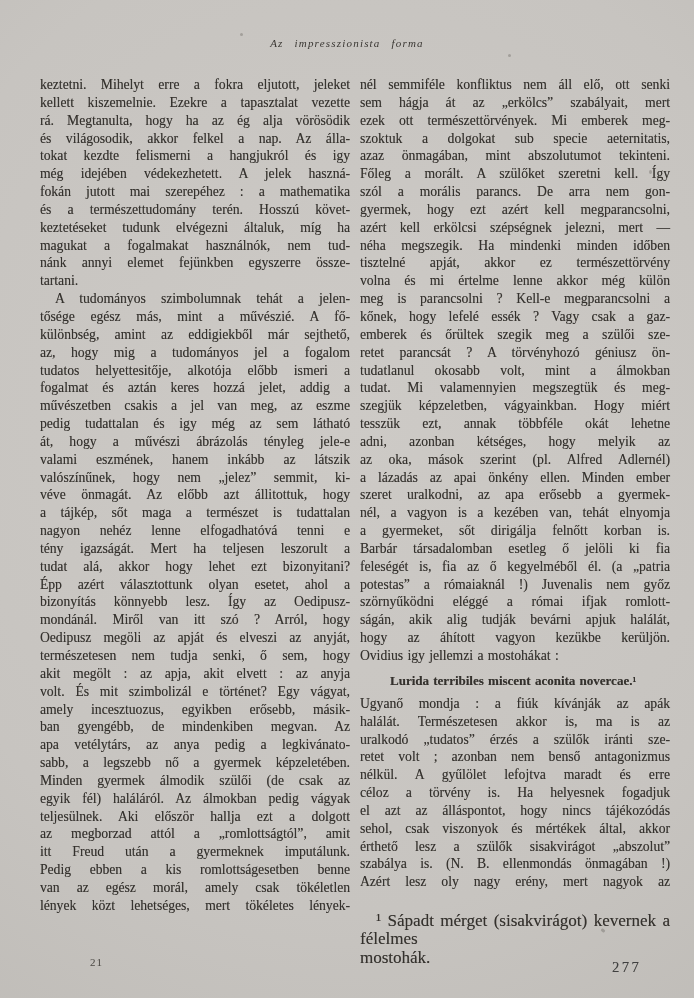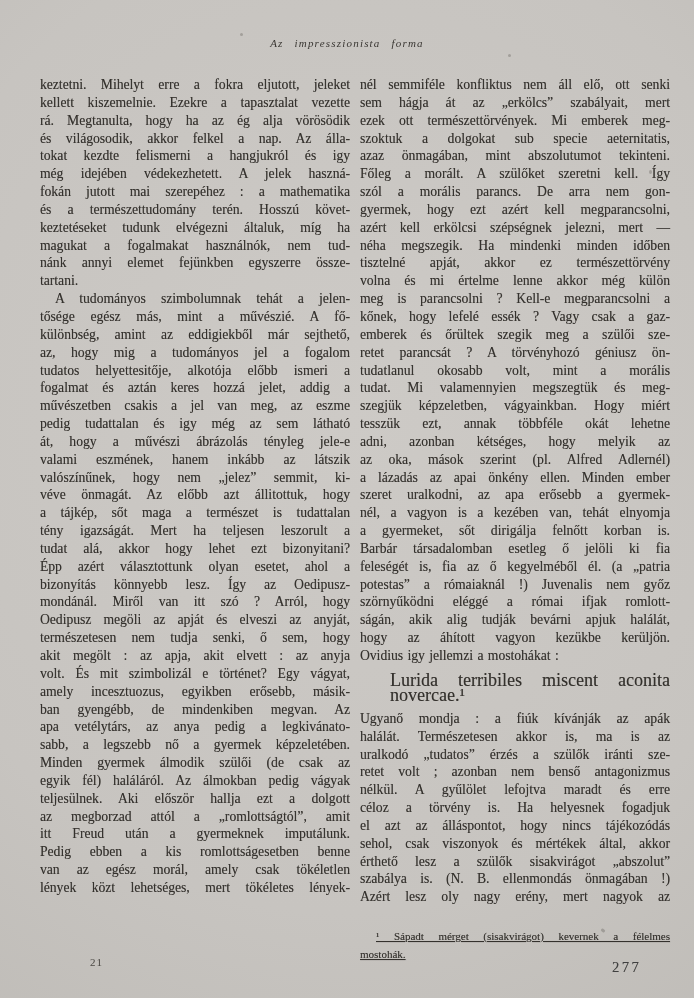--- a/index.html
+++ b/index.html
@@ -23,29 +23,29 @@
   .line{
     font-size:13.6px;line-height:17.85px;
     text-align:justify;text-align-last:justify;
     word-spacing:1px;
     text-shadow:0.2px 0.2px 0.4px rgba(52,49,45,0.45);
     white-space:normal;
   }
   .line.end{text-align-last:left;}
   .line.indent{text-indent:15px;}
   .line.small{
-    font-size:18px;line-height:15px;
+    font-size:13px;line-height:15px;
     padding-left:30px;margin:8px 0 7px 0;
-    text-align:justify;text-align-last:left;
+    text-align:justify;text-align-last:left;font-weight:bold;
   }
   .footnote{
     margin-top:21px;width:310px;
   }
   .footnote .line{
-    font-size:11px;line-height:18.2px;text-decoration:underline;
+    font-size:17px;line-height:18.2px;
   }
   .footnote .line.indent{text-indent:16px;}
   .page-number{
     position:absolute;top:959px;left:612px;
     font-size:14.5px;letter-spacing:2.5px;color:#404040;
     text-shadow:0.2px 0.2px 0.4px rgba(52,49,45,0.45);
   }
   .signature-mark{
     position:absolute;top:956px;left:62px;
     font-size:11px;letter-spacing:1px;color:#4a4743;margin-left:28px;
@@ -81,20 +81,21 @@
       <div class="line">az, hogy mig a tudományos jel a fogalom</div>
       <div class="line">tudatos helyettesitője, alkotója előbb ismeri a</div>
       <div class="line">fogalmat és aztán keres hozzá jelet, addig a</div>
       <div class="line">művészetben csakis a jel van meg, az eszme</div>
       <div class="line">pedig tudattalan és igy még az sem látható</div>
       <div class="line">át, hogy a művészi ábrázolás tényleg jele-e</div>
       <div class="line">valami eszmének, hanem inkább az látszik</div>
       <div class="line">valószínűnek, hogy nem „jelez” semmit, ki-</div>
       <div class="line">véve önmagát. Az előbb azt állitottuk, hogy</div>
       <div class="line">a tájkép, sőt maga a természet is tudattalan</div>
+      <div class="line">nagyon nehéz lenne elfogadhatóvá tenni e</div>
       <div class="line">tény igazságát. Mert ha teljesen leszorult a</div>
       <div class="line">tudat alá, akkor hogy lehet ezt bizonyitani?</div>
       <div class="line">Épp azért választottunk olyan esetet, ahol a</div>
       <div class="line">bizonyítás könnyebb lesz. Így az Oedipusz-</div>
       <div class="line">mondánál. Miről van itt szó ? Arról, hogy</div>
       <div class="line">Oedipusz megöli az apját és elveszi az anyját,</div>
       <div class="line">természetesen nem tudja senki, ő sem, hogy</div>
       <div class="line">akit megölt : az apja, akit elvett : az anyja</div>
       <div class="line">volt. És mit szimbolizál e történet? Egy vágyat,</div>
       <div class="line">amely incesztuozus, egyikben erősebb, másik-</div>
@@ -121,21 +122,21 @@
         <div class="line">szól a morális parancs. De arra nem gon-</div>
         <div class="line">gyermek, hogy ezt azért kell megparancsolni,</div>
         <div class="line">azért kell erkölcsi szépségnek jelezni, mert —</div>
         <div class="line">néha megszegik. Ha mindenki minden időben</div>
         <div class="line">tisztelné apját, akkor ez természettörvény</div>
         <div class="line">volna és mi értelme lenne akkor még külön</div>
         <div class="line">meg is parancsolni ? Kell-e megparancsolni a</div>
         <div class="line">kőnek, hogy lefelé essék ? Vagy csak a gaz-</div>
         <div class="line">emberek és őrültek szegik meg a szülői sze-</div>
         <div class="line">retet parancsát ? A törvényhozó géniusz ön-</div>
-        <div class="line">tudatlanul okosabb volt, mint a morális</div>
+        <div class="line">tudatlanul okosabb volt, mint a álmokban</div>
         <div class="line">tudat. Mi valamennyien megszegtük és meg-</div>
         <div class="line">szegjük képzeletben, vágyainkban. Hogy miért</div>
         <div class="line">tesszük ezt, annak többféle okát lehetne</div>
         <div class="line">adni, azonban kétséges, hogy melyik az</div>
         <div class="line">az oka, mások szerint (pl. Alfred Adlernél)</div>
         <div class="line">a lázadás az apai önkény ellen. Minden ember</div>
         <div class="line">szeret uralkodni, az apa erősebb a gyermek-</div>
         <div class="line">nél, a vagyon is a kezében van, tehát elnyomja</div>
         <div class="line">a gyermeket, sőt dirigálja felnőtt korban is.</div>
         <div class="line">Barbár társadalomban esetleg ő jelöli ki fia</div>

